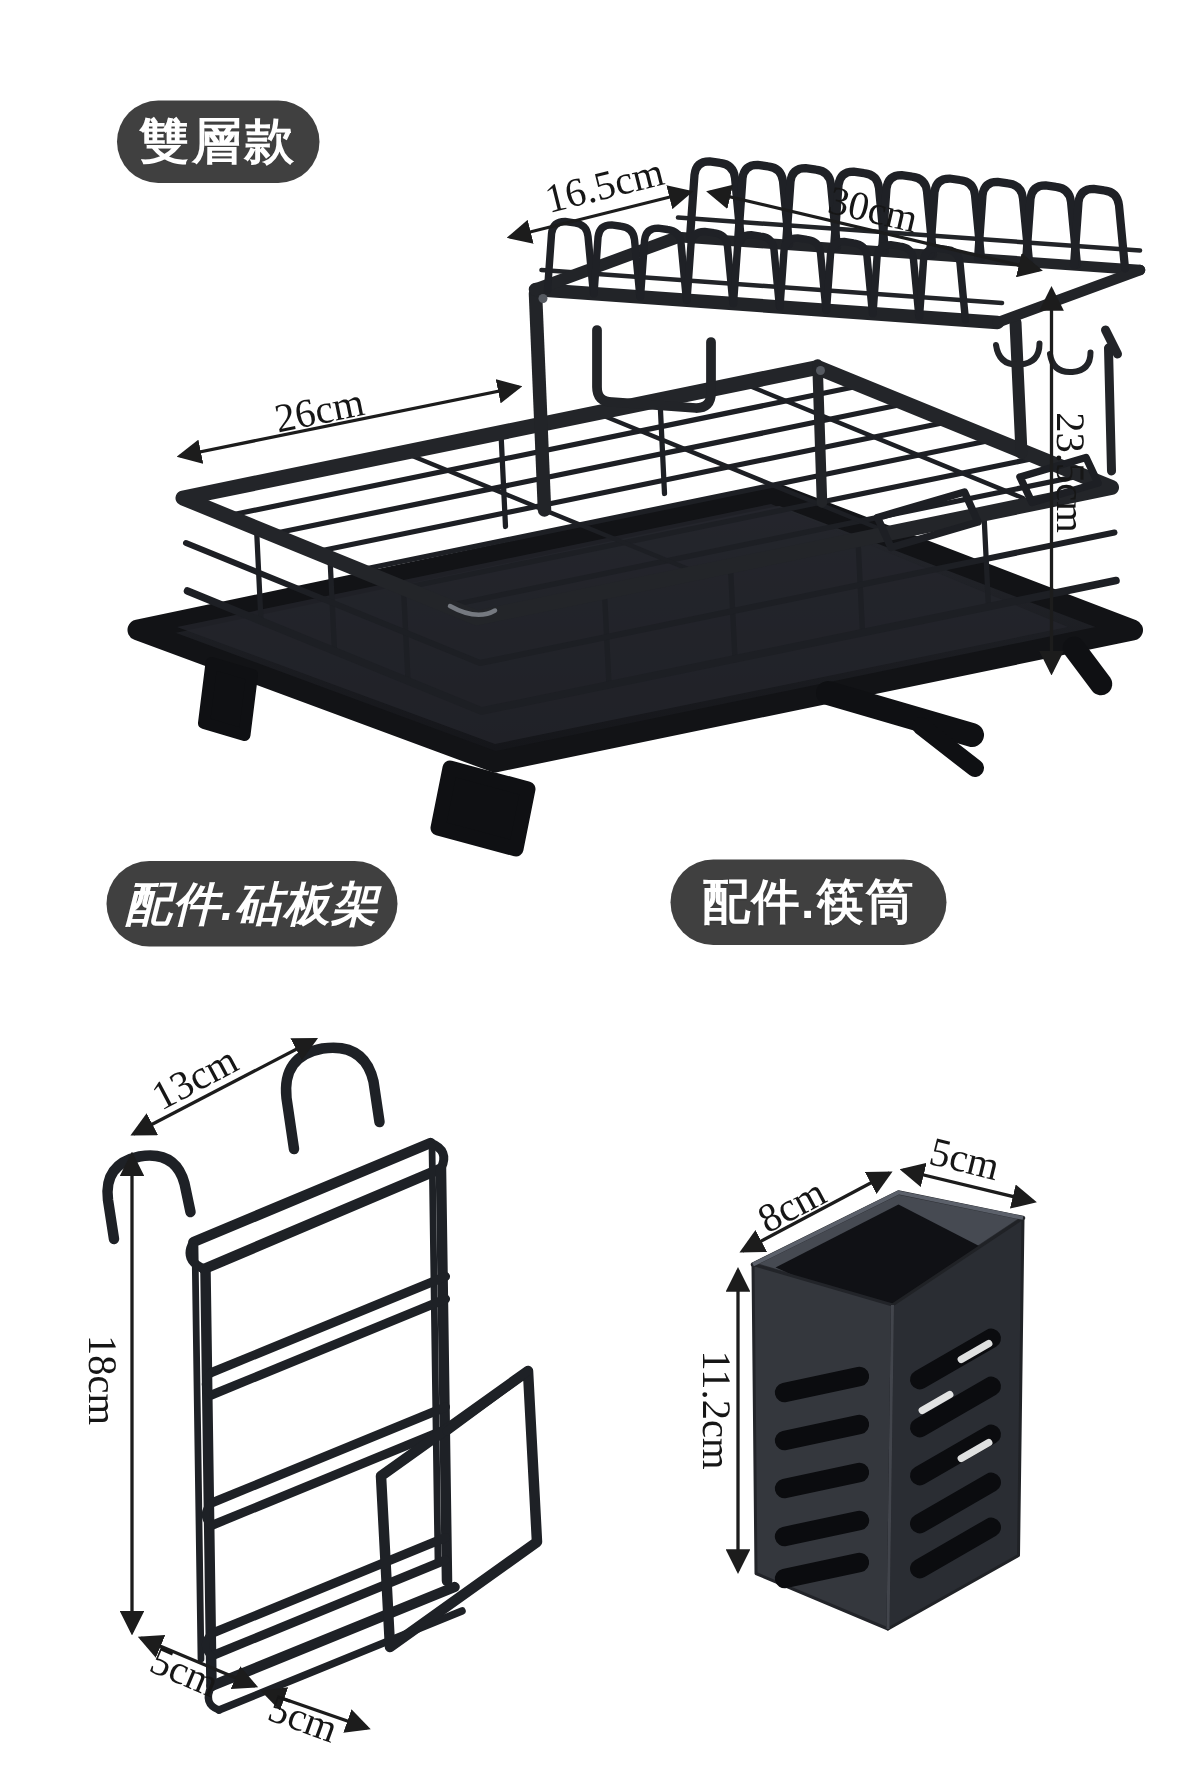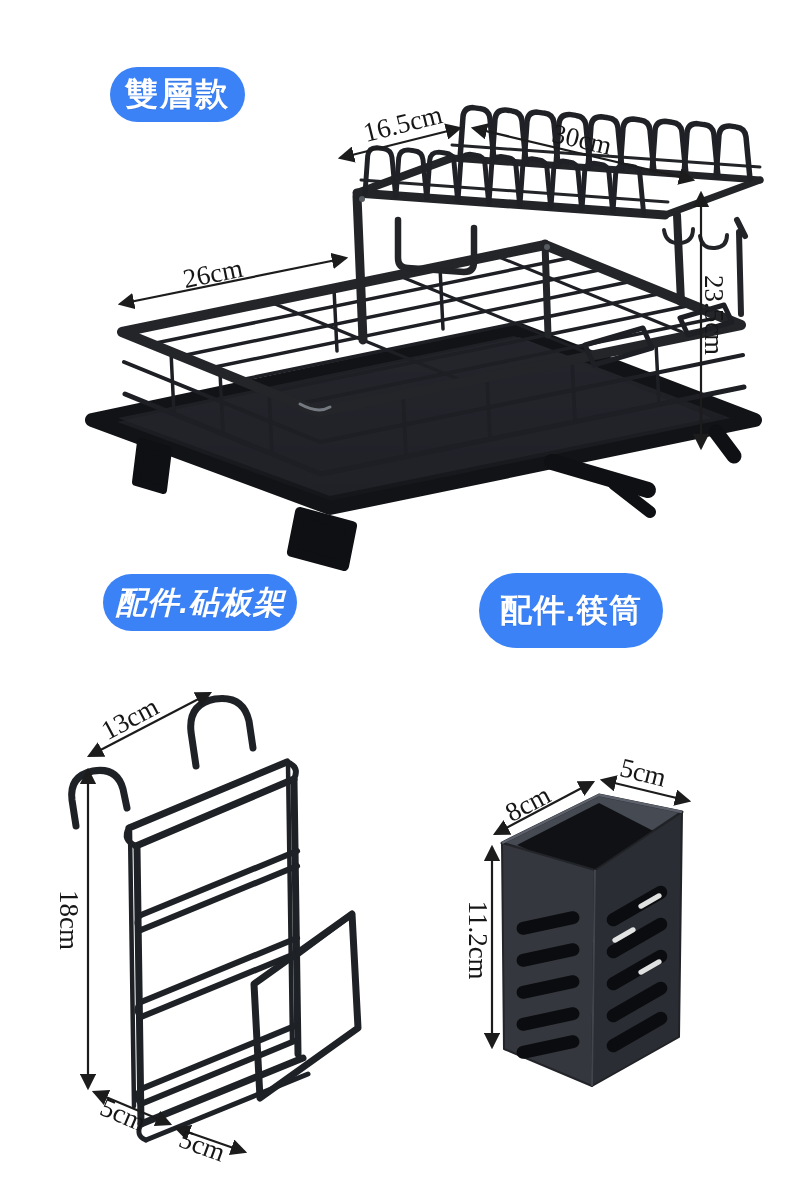--- a/index.html
+++ b/index.html
@@ -1,25 +1,25 @@
 <!DOCTYPE html>
 <html><head>
 <meta charset="utf-8">
 <style>
   html,body{margin:0;padding:0;background:#ffffff;}
   .page{position:relative;width:790px;height:1186px;background:#ffffff;overflow:hidden;
         font-family:"Liberation Sans",sans-serif;}
   .illo{position:absolute;left:0;top:0;width:790px;height:1186px;}
   .badge{position:absolute;display:flex;align-items:center;justify-content:center;
-         background:#3b82f6;color:#ffffff;border-radius:999px;font-weight:bold;
+         background:#404040;color:#ffffff;border-radius:999px;font-weight:bold;
          font-family:"Liberation Sans",sans-serif;letter-spacing:2px;
-         text-shadow:0 1px 0 rgba(0,0,0,0.08);margin-left:32px;}
+         text-shadow:0 1px 0 rgba(0,0,0,0.08);}
   .badge.b1{left:78px;top:67px;width:135px;height:55px;font-size:33px;}
   .badge.b2{left:71px;top:574px;width:194px;height:57px;font-size:31px;letter-spacing:1px;font-style:italic;}
-  .badge.b3{left:447px;top:573px;width:184px;height:75px;font-size:32px;letter-spacing:1px;}
+  .badge.b3{left:447px;top:573px;width:184px;height:57px;font-size:32px;letter-spacing:1px;}
   .dim{position:absolute;font-family:"Liberation Serif",serif;font-size:27px;color:#161616;
        white-space:nowrap;transform-origin:center;}
 </style>
 </head>
 <body>
 
 <div class="page">
 
   <svg class="illo" viewBox="0 0 790 1186">
     <defs>

